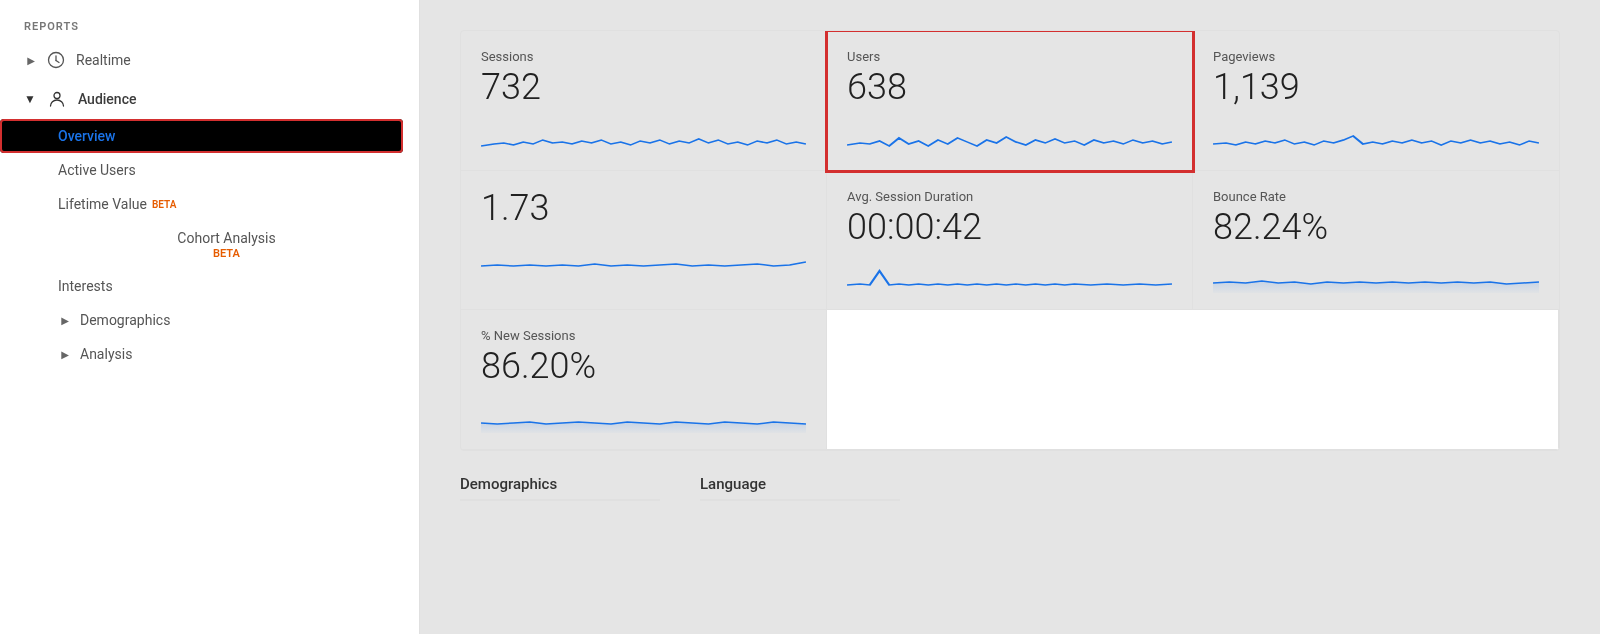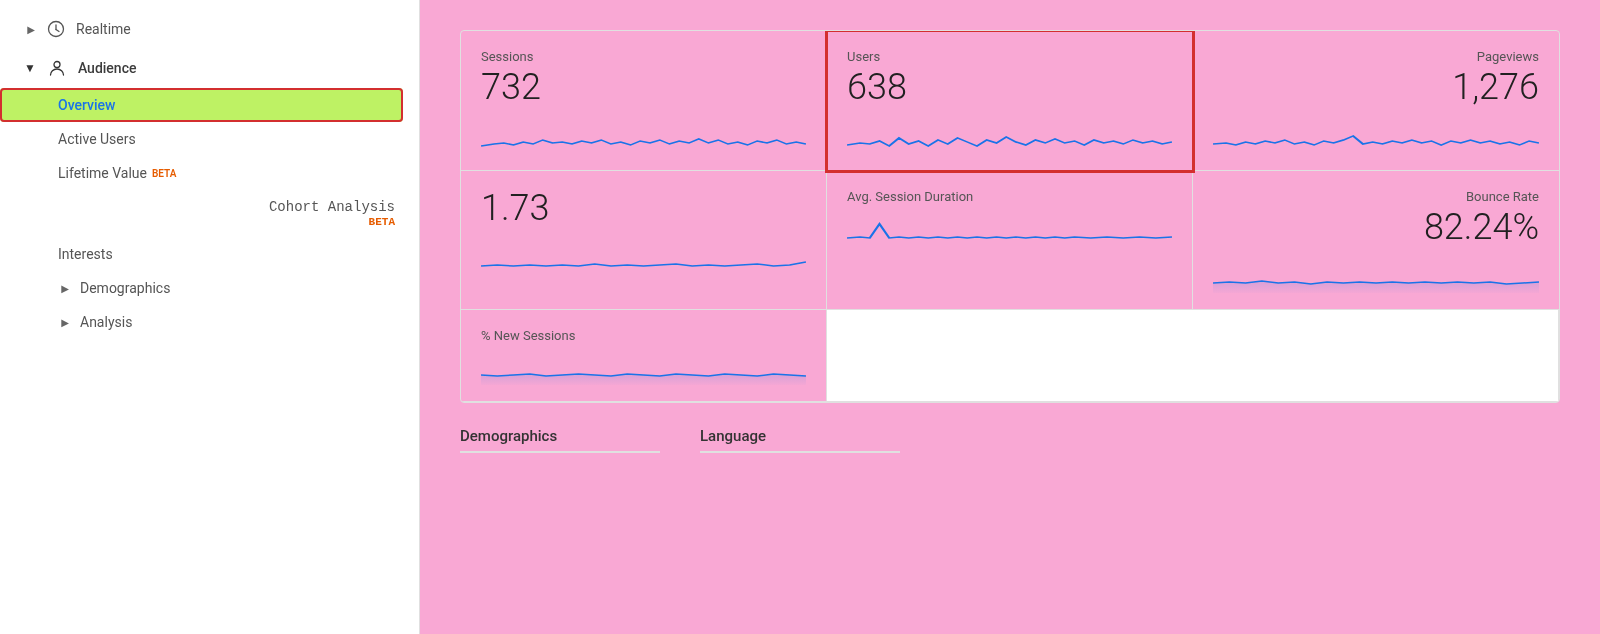--- a/index.html
+++ b/index.html
@@ -32,21 +32,21 @@
     .sidebar-item {
       display: flex;
       align-items: center;
       padding: 9px 24px;
       cursor: pointer;
       font-size: 14px;
       color: #555;
       position: relative;
     }
     .sidebar-item.active {
-      background: #bef264;
+      background: #000000;
       color: #1a73e8;
       font-weight: 500;
       border-radius: 0 24px 24px 0;
       margin-right: 16px;
     }
     .sidebar-item.active-outline {
       outline: 2px solid #d32f2f;
       outline-offset: -2px;
       border-radius: 4px;
     }
@@ -70,22 +70,21 @@
     }
     .beta-badge {
       font-size: 10px;
       font-weight: 600;
       color: #e65c00;
       margin-left: 5px;
       vertical-align: middle;
     }
     .cohort-item {
       flex-direction: column;
-      align-items: flex-end;
-      font-family: Liberation Mono, monospace;
+      align-items: center;
     }
     .cohort-item .cohort-title {
       font-size: 14px;
       color: #555;
     }
     .cohort-item .cohort-beta {
       font-size: 11px;
       font-weight: 600;
       color: #e65c00;
       margin-top: 1px;
@@ -114,32 +113,31 @@
     }
     .indent {
       padding-left: 58px;
     }
 
     
     .main {
       flex: 1;
       padding: 30px 40px;
       overflow-y: auto;
-      background: #f9a8d4;
+      background: #e5e5e5;
     }
     .metric-card {
       padding: 18px 20px 14px 20px;
       border-right: 1px solid #e0e0e0;
       border-bottom: 1px solid #e0e0e0;
       position: relative;
     }
     .metric-card:nth-child(3),
     .metric-card:nth-child(6) {
       border-right: none;
-      text-align: right;
     }
     .metric-card:nth-child(7),
     .metric-card:nth-child(8),
     .metric-card:nth-child(9) {
       border-bottom: none;
     }
     .metric-card.users-highlighted {
       outline: 3px solid #d32f2f;
       outline-offset: -1px;
       z-index: 2;
@@ -185,20 +183,21 @@
       display: grid;
     }
     .metrics-row1 { grid-template-columns: repeat(3, 1fr); }
     .metrics-row2 { grid-template-columns: repeat(3, 1fr); }
     .metrics-row3 { grid-template-columns: 1fr 2fr; }
   </style>
 </head>
 <body>
 
 <div class="sidebar">
+  <div class="sidebar-reports-label">REPORTS</div>
 
   <div class="sidebar-item">
     <span class="arrow">▶</span>
     <span class="icon">
       <svg width="18" height="18" viewBox="0 0 18 18" fill="none">
         <circle cx="9" cy="9" r="7.5" stroke="#555" stroke-width="1.3" fill="none"></circle>
         <line x1="9" y1="5" x2="9" y2="9.5" stroke="#555" stroke-width="1.3" stroke-linecap="round"></line>
         <line x1="9" y1="9.5" x2="12" y2="11.5" stroke="#555" stroke-width="1.3" stroke-linecap="round"></line>
       </svg>
     </span>
@@ -270,21 +269,21 @@
         <div class="metric-value">638</div>
         <div class="metric-chart">
           <svg class="sparkline" viewBox="0 0 200 40" preserveAspectRatio="none">
             <polyline fill="none" stroke="#1a73e8" stroke-width="1.5" points="0,29 8,27 14,28 20,25 26,30 32,22 38,28 44,25 50,30 56,24 62,28 68,22 74,26 80,30 86,24 92,27 98,21 104,26 110,29 116,24 122,27 128,23 134,27 140,25 146,29 152,24 158,27 164,25 170,28 176,24 182,27 188,25 194,28 200,26"></polyline>
           </svg>
         </div>
       </div>
 
       <div class="metric-card" style="border-bottom:1px solid #e0e0e0;">
         <div class="metric-label">Pageviews</div>
-        <div class="metric-value">1,276</div>
+        <div class="metric-value">1,139</div>
         <div class="metric-chart">
           <svg class="sparkline" viewBox="0 0 200 40" preserveAspectRatio="none">
             <polyline fill="none" stroke="#1a73e8" stroke-width="1.5" points="0,28 8,27 14,29 20,26 26,28 32,25 38,27 44,24 50,28 56,26 62,29 68,25 74,27 80,24 86,20 92,28 98,26 104,28 110,25 116,27 122,24 128,27 134,25 140,29 146,25 152,27 158,24 164,27 170,25 176,28 182,26 188,29 194,25 200,27"></polyline>
           </svg>
         </div>
       </div>
     </div>
 
     <div class="metrics-row2">
 
@@ -292,20 +291,21 @@
         <div class="metric-value">1.73</div>
         <div class="metric-chart">
           <svg class="sparkline" viewBox="0 0 200 40" preserveAspectRatio="none">
             <polyline fill="none" stroke="#1a73e8" stroke-width="1.5" points="0,30 10,29 20,30 30,29 40,30 50,29 60,30 70,28 80,30 90,29 100,30 110,29 120,28 130,30 140,29 150,30 160,29 170,28 180,30 190,29 200,26"></polyline>
           </svg>
         </div>
       </div>
 
       <div class="metric-card" style="border-right:1px solid #e0e0e0; border-bottom:1px solid #e0e0e0;">
         <div class="metric-label">Avg. Session Duration</div>
+        <div class="metric-value">00:00:42</div>
         <div class="metric-chart">
           <svg class="sparkline" viewBox="0 0 200 40" preserveAspectRatio="none">
             <polyline fill="none" stroke="#1a73e8" stroke-width="1.5" points="0,30 8,29 14,30 20,16 26,30 32,29 38,30 44,29 50,30 56,29 62,30 68,29 74,30 80,29 86,30 92,29 98,30 104,29 110,30 116,29 122,30 128,29 134,30 140,29 150,30 160,29 170,30 180,29 190,30 200,29"></polyline>
           </svg>
         </div>
       </div>
 
       <div class="metric-card" style="border-bottom:1px solid #e0e0e0;">
         <div class="metric-label">Bounce Rate</div>
         <div class="metric-value">82.24%</div>
@@ -320,20 +320,21 @@
             <polygon fill="url(#fillGrad)" points="0,38 0,28 10,27 20,28 30,26 40,28 50,27 60,29 70,27 80,28 90,27 100,28 110,27 120,28 130,27 140,28 150,27 160,28 170,27 180,29 190,28 200,27 200,38"></polygon>
             <polyline fill="none" stroke="#1a73e8" stroke-width="1.5" points="0,28 10,27 20,28 30,26 40,28 50,27 60,29 70,27 80,28 90,27 100,28 110,27 120,28 130,27 140,28 150,27 160,28 170,27 180,29 190,28 200,27"></polyline>
           </svg>
         </div>
       </div>
     </div>
 
     <div class="metrics-row3">
       <div class="metric-card" style="border-right:1px solid #e0e0e0;">
         <div class="metric-label">% New Sessions</div>
+        <div class="metric-value">86.20%</div>
         <div class="metric-chart">
           <svg class="sparkline" viewBox="0 0 200 40" preserveAspectRatio="none">
             <defs>
               <linearGradient id="fillGrad2" x1="0" y1="0" x2="0" y2="1">
                 <stop offset="0%" stop-color="#1a73e8" stop-opacity="0.15"></stop>
                 <stop offset="100%" stop-color="#1a73e8" stop-opacity="0.02"></stop>
               </linearGradient>
             </defs>
             <polygon fill="url(#fillGrad2)" points="0,38 0,28 10,29 20,28 30,27 40,29 50,28 60,27 70,28 80,29 90,27 100,28 110,29 120,27 130,28 140,29 150,27 160,28 170,29 180,27 190,28 200,29 200,38"></polygon>
             <polyline fill="none" stroke="#1a73e8" stroke-width="1.5" points="0,28 10,29 20,28 30,27 40,29 50,28 60,27 70,28 80,29 90,27 100,28 110,29 120,27 130,28 140,29 150,27 160,28 170,29 180,27 190,28 200,29"></polyline>

